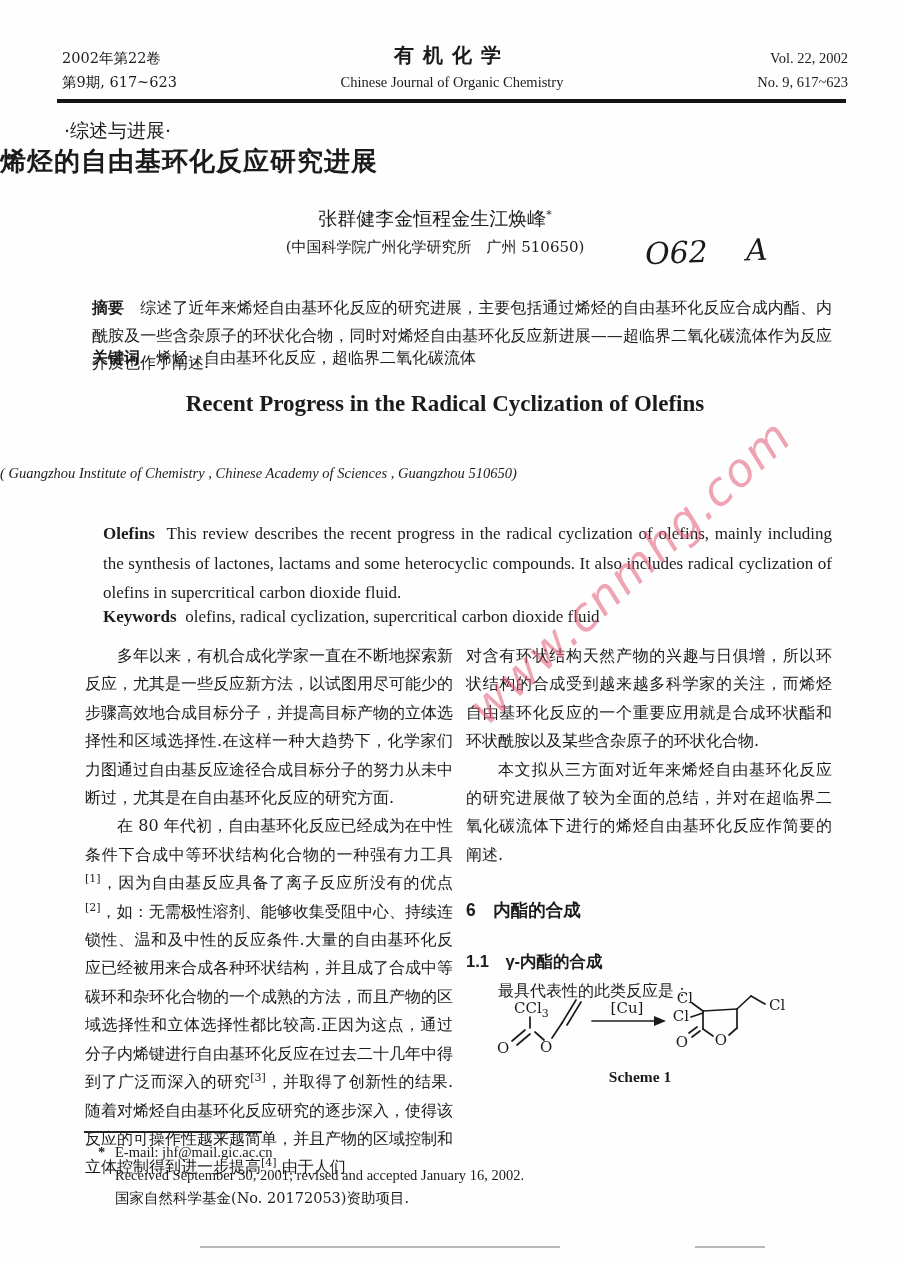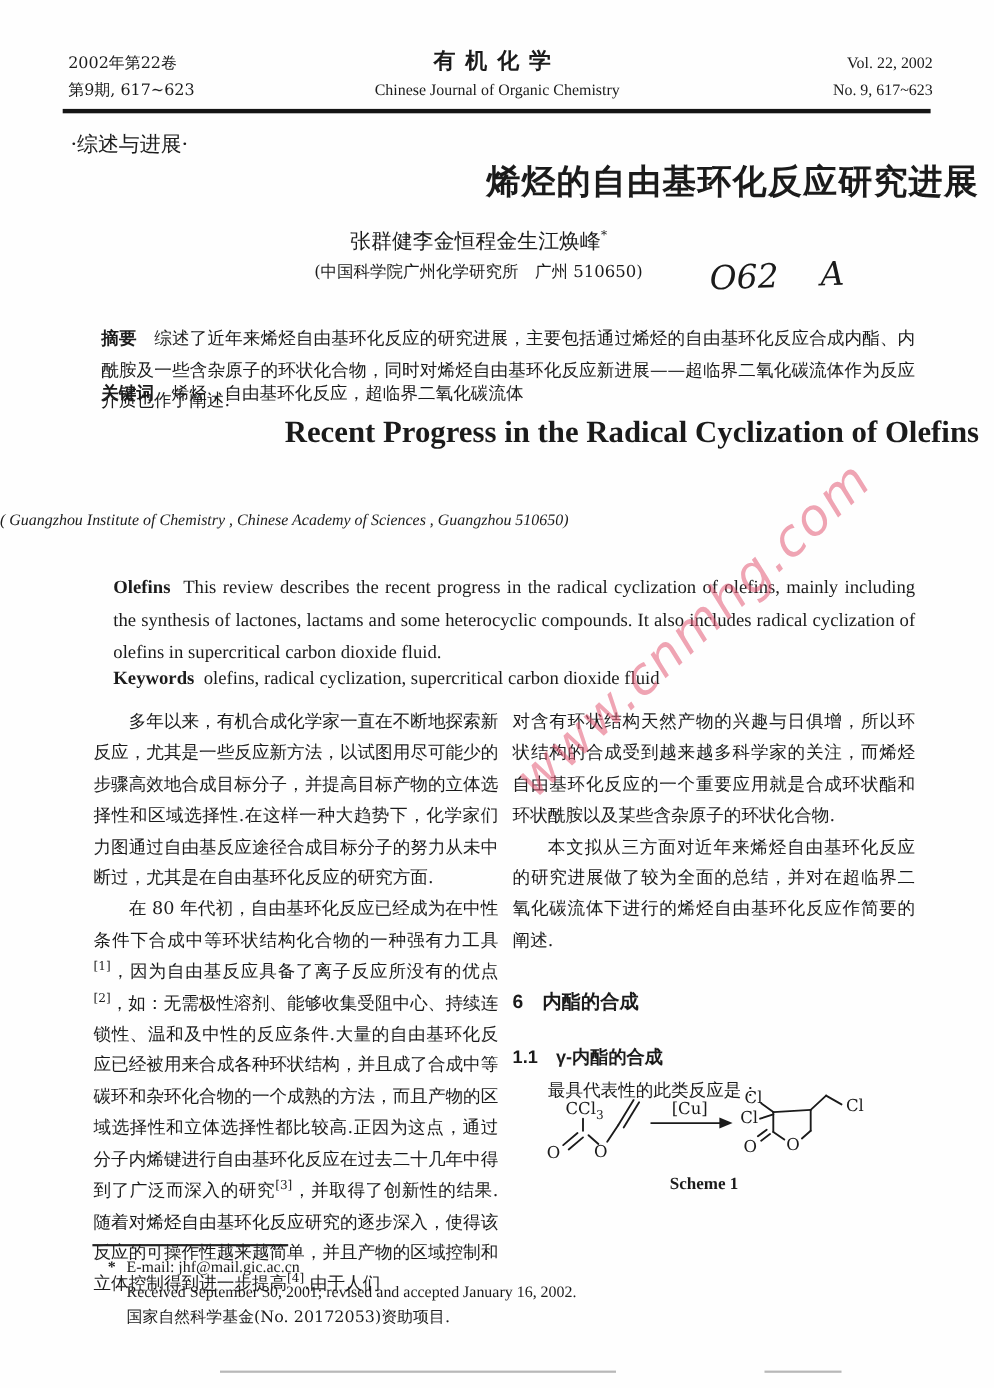--- a/index.html
+++ b/index.html
@@ -16,33 +16,33 @@
   
   .hdr-left{left:62px;top:46px;font-size:14.5px;line-height:24px;}
   .hdr-center{left:0;top:42px;width:904px;text-align:center;}
   .hdr-journal-cn{font-size:20px;letter-spacing:9px;font-weight:bold;}
   .hdr-journal-en{font-size:14.5px;margin-top:5px;}
   .hdr-right{right:56px;top:46px;font-size:14.5px;line-height:24px;text-align:right;}
   .hdr-rule{left:57px;top:99px;width:789px;height:4px;background:#151515;}
 
   
   .column-tag{left:64px;top:118px;font-size:19px;}
-  .title-cn{left:0;top:144px;width:890px;text-align:right;font-size:31px;letter-spacing:1px;}
+  .title-cn{left:0;top:144px;width:890px;text-align:left;font-size:26px;letter-spacing:1px;}
   .authors-row{left:85px;top:206px;width:700px;display:flex;justify-content:center;font-size:19px;}
   .affil-cn{left:85px;top:238px;width:700px;text-align:center;font-size:15px;}
   .handwritten{left:645px;top:234px;font-size:30px;font-style:italic;white-space:pre;
     font-family:"DejaVu Serif", serif;transform:rotate(-2deg);}
 
   
   .abstract-cn{left:92px;top:278px;width:740px;font-size:16px;line-height:27.5px;text-align:justify;}
   .kw-cn{left:92px;top:332px;width:740px;font-size:16px;}
   .lbl{font-weight:bold;}
 
   
-  .title-en{left:0;top:378px;width:890px;text-align:right;font-size:28px;font-weight:bold;}
+  .title-en{left:0;top:391px;width:890px;text-align:center;font-size:23px;font-weight:bold;}
   .authors-en{left:0;top:440px;width:890px;text-align:center;font-size:15.5px;white-space:pre;}
   .affil-en{left:0;top:465px;width:890px;text-align:left;font-size:14.5px;font-style:italic;}
   .abstract-en{left:103px;top:502px;width:729px;font-size:17px;line-height:29.5px;text-align:justify;}
   .kw-en{left:103px;top:590px;width:729px;font-size:17px;}
 
   
   .col{font-size:16px;line-height:28.4px;text-align:justify;}
   .col-left{left:85px;top:642px;width:368px;}
   .col-right{left:466px;top:642px;width:366px;}
   .col p{margin:0;}

